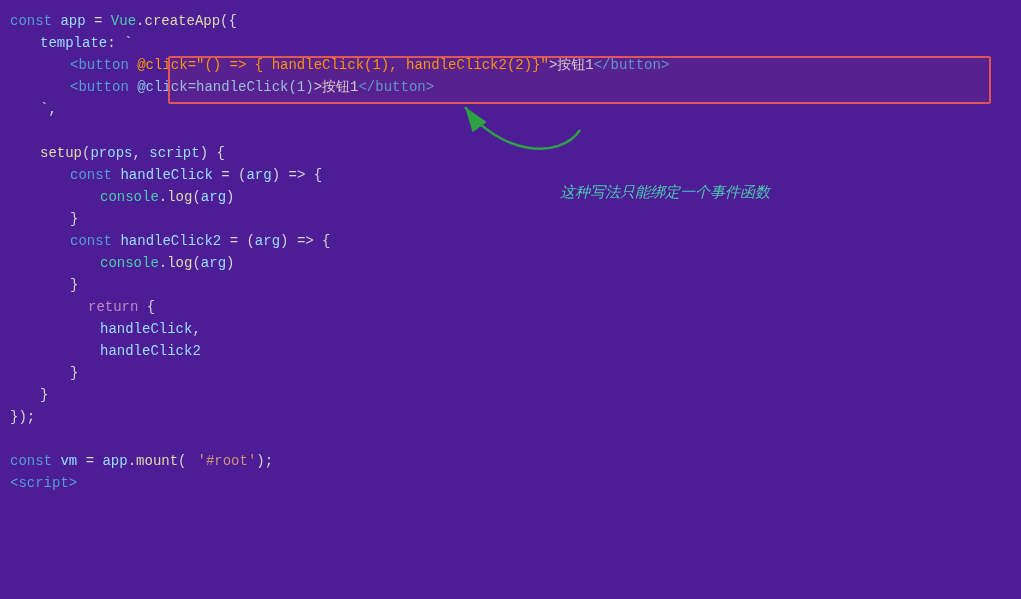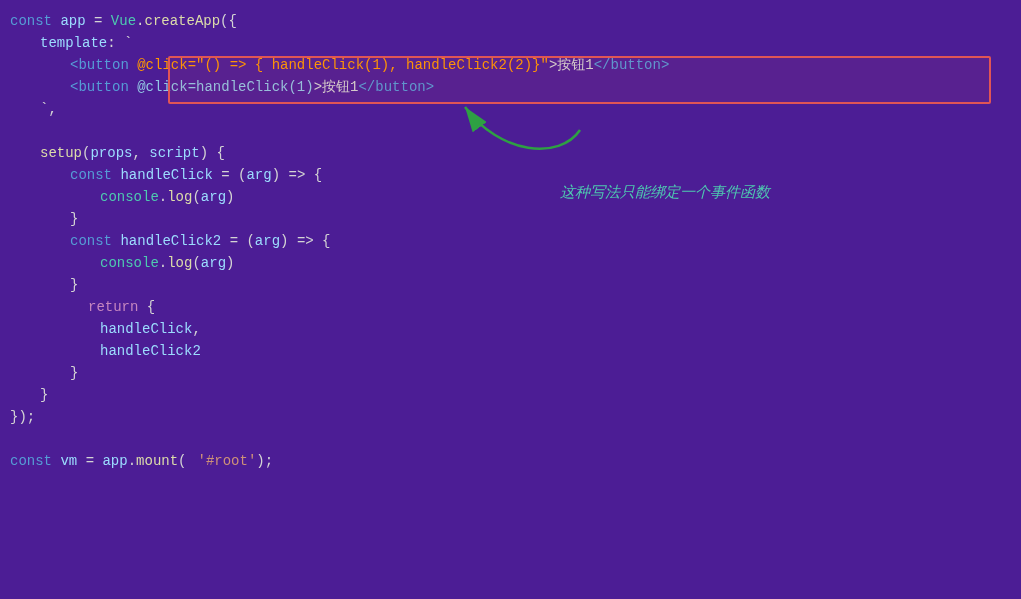--- a/index.html
+++ b/index.html
@@ -216,20 +216,23 @@
       <span class="c-var">vm</span>
       <span class="c-white">&nbsp;=&nbsp;</span>
       <span class="c-var">app</span>
       <span class="c-white">.</span>
       <span class="c-yellow">mount</span>
       <span class="c-white">(</span>
       <span class="c-string">'#root'</span>
       <span class="c-white">);</span>
     </div>
 
+    <div class="code-line">
+      <span class="c-tag">&lt;script&gt;</span>
+    </div>
 
   </div>
 
   <div class="highlight-box" style="top: 56px; left: 168px; right: 30px; height: 48px; border-radius: 2px;"></div>
 
 
   <div class="annotation" style="top: 183px; left: 560px; color: #4ec9b0; font-style: italic;">
     <span>这种写法只能绑定一个事件函数</span>
   </div>
 

